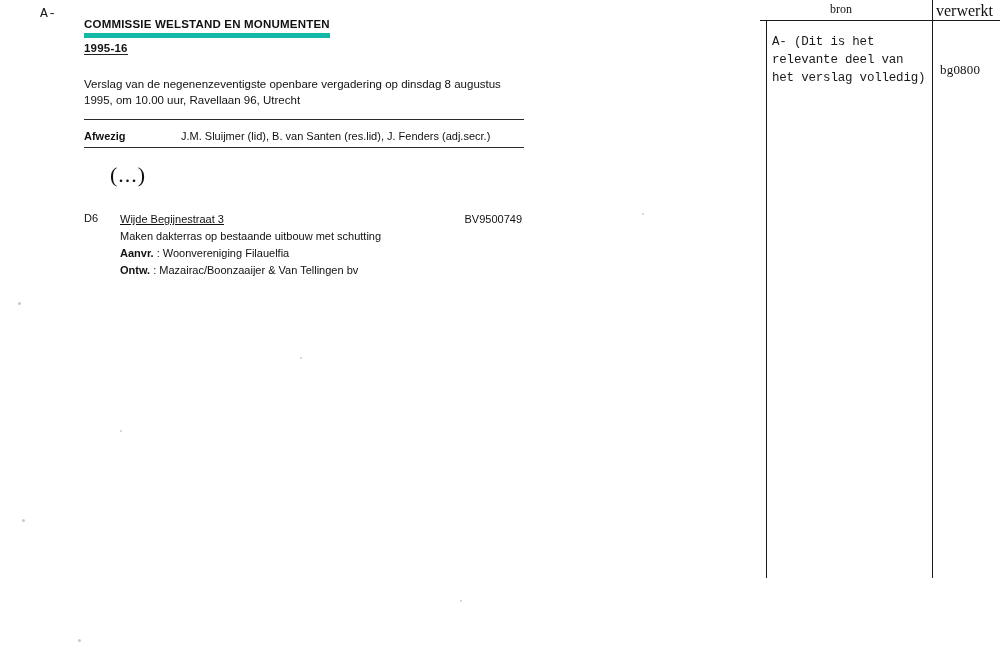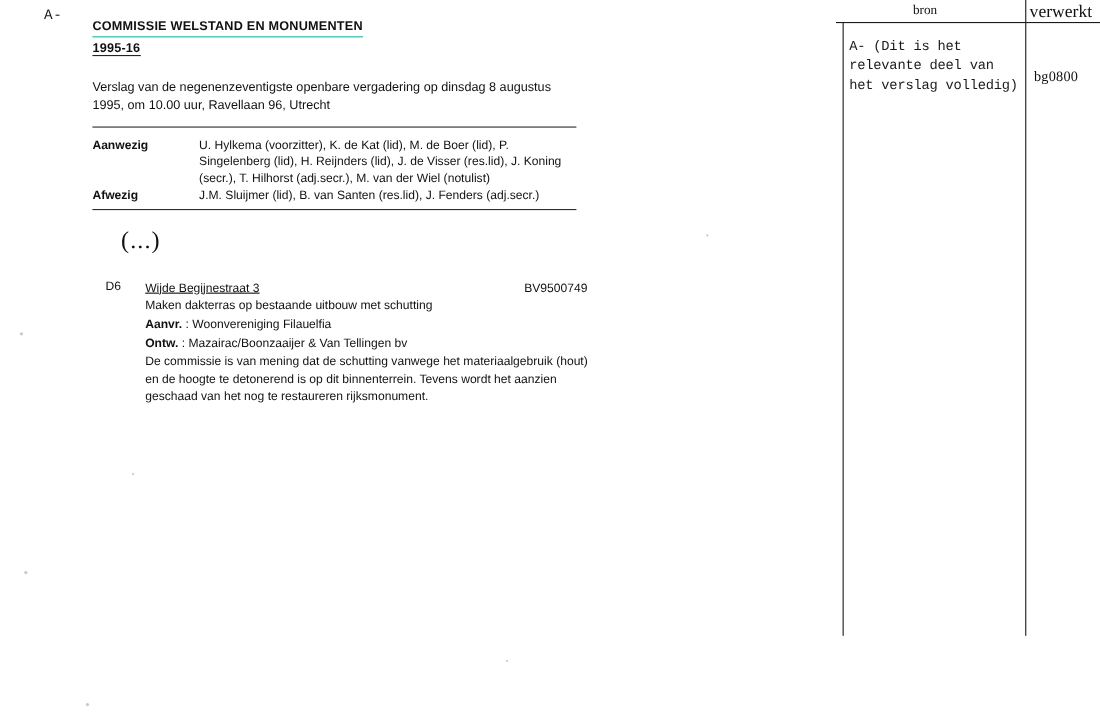--- a/index.html
+++ b/index.html
@@ -45,21 +45,21 @@
     left: 84px;
     top: 14px;
     width: 450px;
   }
 
   .org-title {
     font-size: 11.5px;
     font-weight: bold;
     letter-spacing: 0.2px;
     line-height: 1.35;
-    border-bottom: 1px solid #14b8a6;
+    border-bottom: 5px solid #14b8a6;
     display: inline-block;
     padding-bottom: 0px;
   }
   .org-sub {
     font-size: 11.5px;
     font-weight: bold;
     letter-spacing: 0.2px;
     border-bottom: 1px solid #222;
     display: inline-block;
     margin-top: 1px;
@@ -113,21 +113,20 @@
     font-size: 22px;
     font-family: "Liberation Serif", serif;
     letter-spacing: 1px;
   }
 
   
   .item {
     margin-top: 24px;
     position: relative;
     width: 450px;
-    margin-left: 12px;
   }
   .item-code {
     position: absolute;
     left: 0;
     top: 0;
     font-size: 11px;
   }
   .item-body {
     margin-left: 36px;
     font-size: 11px;
@@ -240,24 +239,20 @@
     <div class="org-title">COMMISSIE WELSTAND EN MONUMENTEN</div><br>
     <div class="org-sub">1995-16</div>
   </div>
 
   <div class="meeting-line">Verslag van de negenenzeventigste openbare vergadering op dinsdag 8 augustus 1995, om 10.00 uur, Ravellaan 96, Utrecht</div>
 
   <hr class="rule">
 
   <table class="attend-table">
     <tbody>
-        <tr>
-      <td class="attend-label">Aanwezig</td>
-      <td class="attend-value">U. Hylkema (voorzitter), K. de Kat (lid), M. de Boer (lid), P. Singelenberg (lid), H. Reijnders (lid), J. de Visser (res.lid), J. Koning (secr.), T. Hilhorst (adj.secr.), M. van der Wiel (notulist)</td>
-    </tr>
     <tr>
       <td class="attend-label">Afwezig</td>
       <td class="attend-value">J.M. Sluijmer (lid), B. van Santen (res.lid), J. Fenders (adj.secr.)</td>
     </tr>
   </tbody>
     </table>
 
   <hr class="rule2">
 
   <div class="ellipsis-block">(...)</div>
@@ -271,21 +266,20 @@
       </div>
       <div class="item-desc">Maken dakterras op bestaande uitbouw met schutting</div>
       <div class="kv">
         <b>Aanvr.</b>
         <span>: Woonvereniging Filauelfia</span>
       </div>
       <div class="kv">
         <b>Ontw.</b>
         <span>: Mazairac/Boonzaaijer &amp; Van Tellingen bv</span>
       </div>
-      <div class="para">De commissie is van mening dat de schutting vanwege het materiaalgebruik (hout) en de hoogte te detonerend is op dit binnenterrein. Tevens wordt het aanzien geschaad van het nog te restaureren rijksmonument.</div>
     </div>
   </div>
 
 </div>
 
 <div class="form-panel">
   <div class="form-head">
     <span class="col-bron">bron</span>
     <span class="col-verwerkt">verwerkt</span>
   </div>

